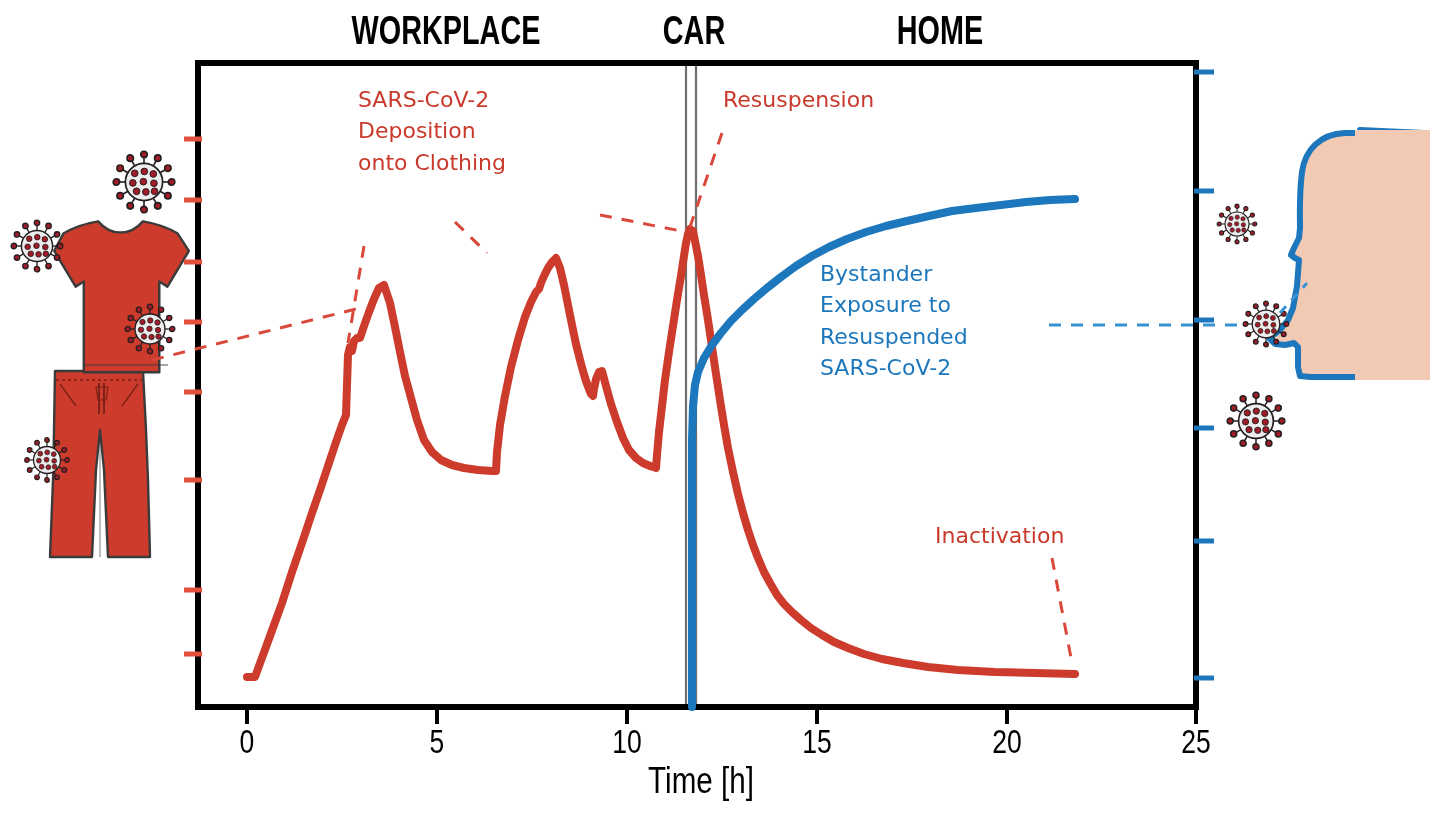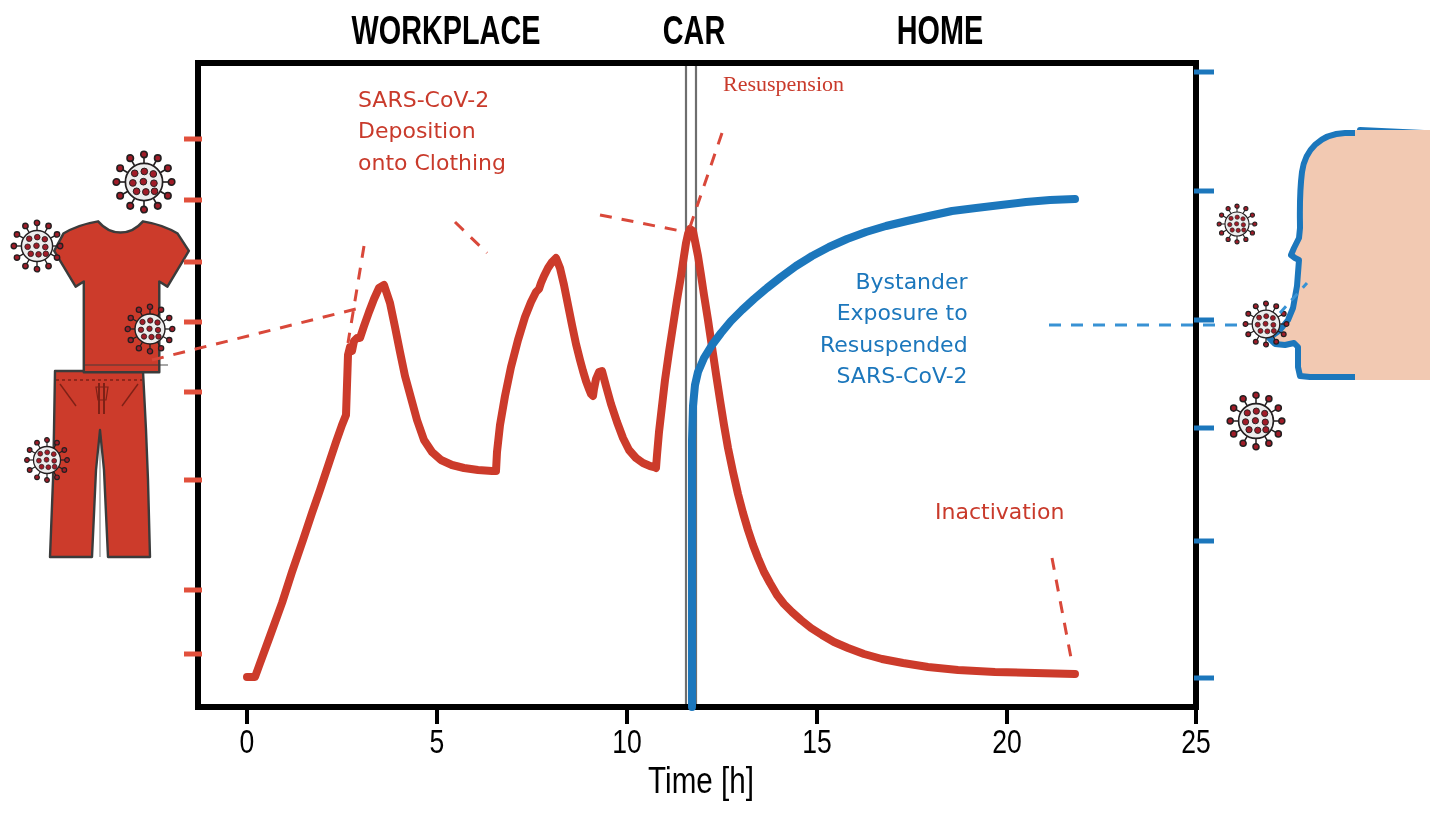--- a/index.html
+++ b/index.html
@@ -256,26 +256,26 @@
 
 <div id="stage-labels">
     <div class="stage-label" style="left: 286px; top: 8px; width: 320px;">WORKPLACE</div>
     <div class="stage-label" style="left: 534px; top: 8px; width: 320px;">CAR</div>
     <div class="stage-label" style="left: 780px; top: 8px; width: 320px;">HOME</div>
   </div>
 <div id="annotations-layer">
     <div class="ann ann-red" style="left: 358px; top: 84px;">SARS-CoV-2
 Deposition
 onto Clothing</div>
-    <div class="ann ann-red" style="left: 723px; top: 68px; font-family: Liberation Serif, serif;">Resuspension</div>
-    <div class="ann ann-blue" style="left: 820px; top: 266px; text-align: right;">Bystander
+    <div class="ann ann-red" style="left: 723px; top: 84px;">Resuspension</div>
+    <div class="ann ann-blue" style="left: 820px; top: 258px;">Bystander
 Exposure to
 Resuspended
 SARS-CoV-2</div>
-    <div class="ann ann-red" style="left: 935px; top: 496px; text-align: right;">Inactivation</div>
+    <div class="ann ann-red" style="left: 935px; top: 520px; text-align: right;">Inactivation</div>
   </div>
 <div id="x-tick-labels">
     <div class="axis-text" style="left: 187px; top: 722px; width: 120px;">0</div>
     <div class="axis-text" style="left: 377px; top: 722px; width: 120px;">5</div>
     <div class="axis-text" style="left: 567px; top: 722px; width: 120px;">10</div>
     <div class="axis-text" style="left: 757px; top: 722px; width: 120px;">15</div>
     <div class="axis-text" style="left: 947px; top: 722px; width: 120px;">20</div>
     <div class="axis-text" style="left: 1136px; top: 722px; width: 120px;">25</div>
   </div>
 

